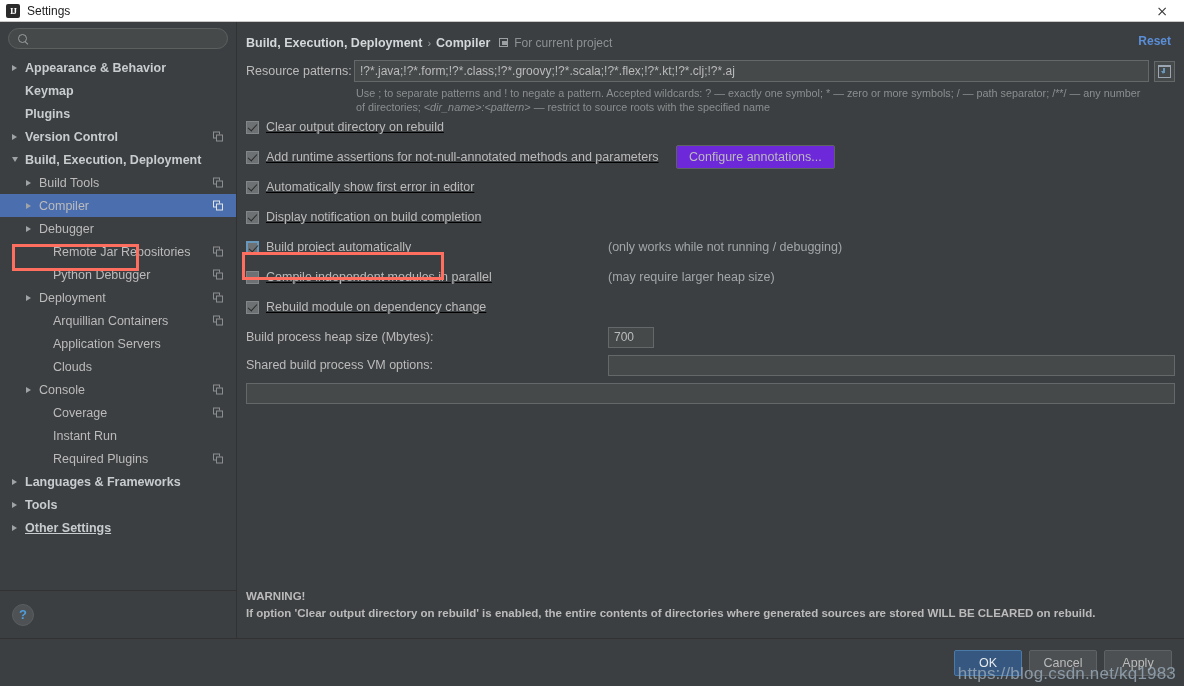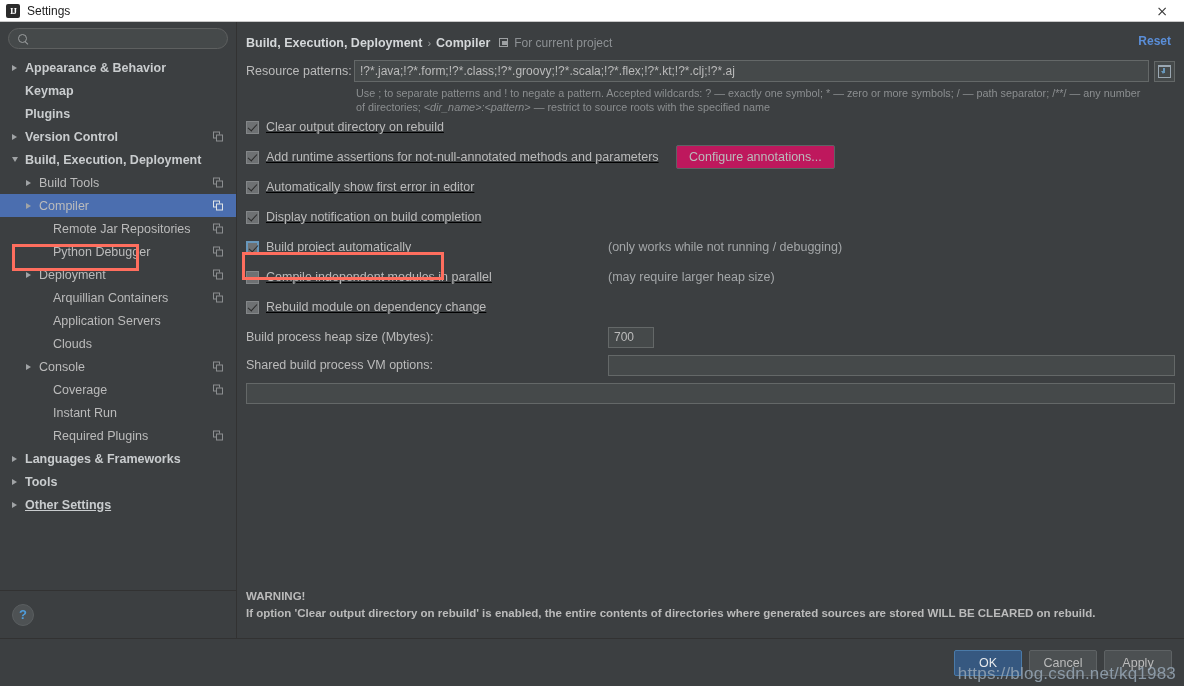--- a/index.html
+++ b/index.html
@@ -217,21 +217,21 @@
   .cb.unchecked { background: #6e7173; }
   .cb.focused { border: 2px solid #6897bb; }
   .cb-label { font-size: 12.5px; color: #bbbbbb; white-space: nowrap; }
   .cb-note {
     position: absolute; left: 362px;
     font-size: 12.5px; color: #a3a6a8; white-space: nowrap;
   }
   .cfg-btn {
     position: absolute; left: 430px;
     height: 24px; padding: 0 12px;
-    background: #be185d; border: 1px solid #5e6264;
+    background: #6d28d9; border: 1px solid #5e6264;
     color: #bbbbbb; font-size: 12.5px; border-radius: 2px;
     cursor: pointer; font-family: "Liberation Sans", sans-serif;
   }
 
   
   .hl-box {
     position: absolute; border: 3px solid #ff6e5e;
     pointer-events: none; z-index: 40;
   }
 
@@ -341,20 +341,26 @@
           </div>
           <div class="tree-row selected" style="padding-left: 22px;">
             <span class="tw">
               <span class="arrow-r"></span>
             </span>
             <span class="tree-label" style="margin-left: 4px;">Compiler</span>
             <span class="copy-icon">
               <i class="a"></i>
               <i class="b"></i>
             </span>
+          </div>
+          <div class="tree-row" style="padding-left: 22px;">
+            <span class="tw">
+              <span class="arrow-r"></span>
+            </span>
+            <span class="tree-label" style="margin-left: 4px;">Debugger</span>
           </div>
           <div class="tree-row" style="padding-left: 36px;">
             <span class="tw"></span>
             <span class="tree-label" style="margin-left: 4px;">Remote Jar Repositories</span>
             <span class="copy-icon">
               <i class="a"></i>
               <i class="b"></i>
             </span>
           </div>
           <div class="tree-row" style="padding-left: 36px;">

